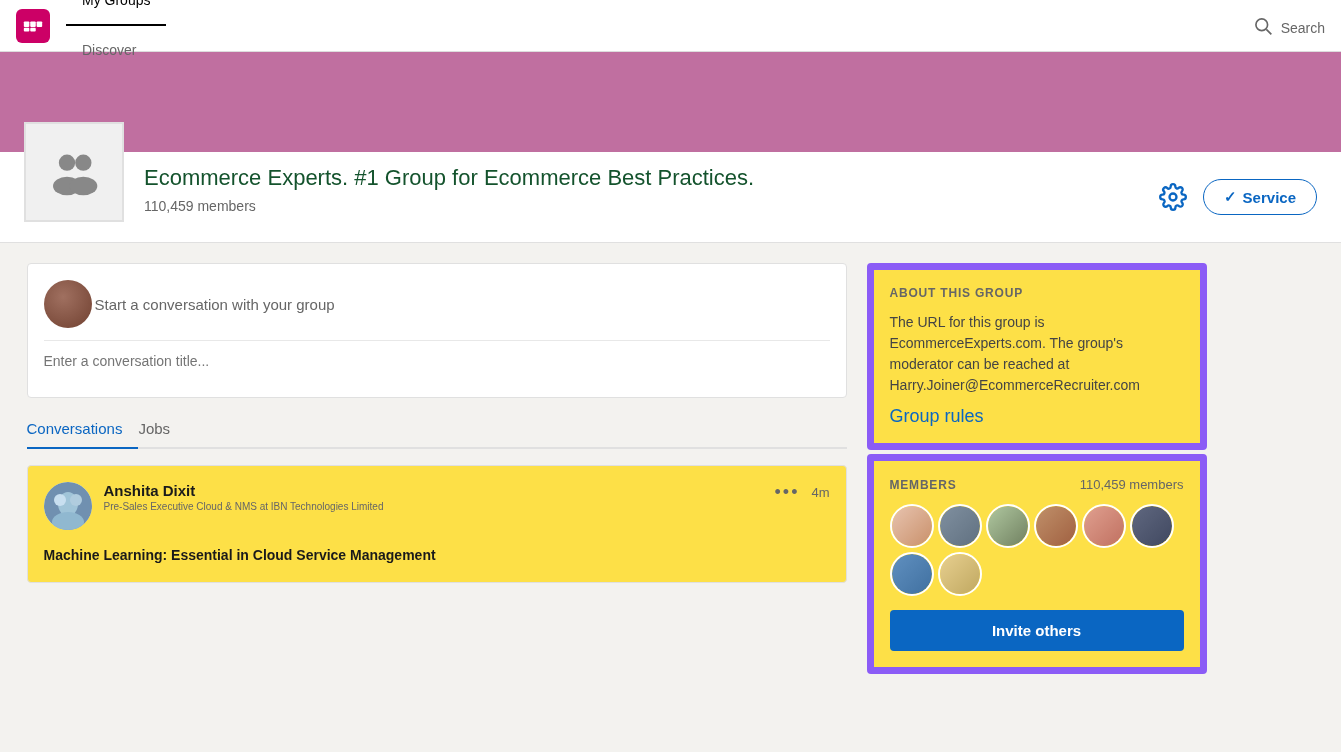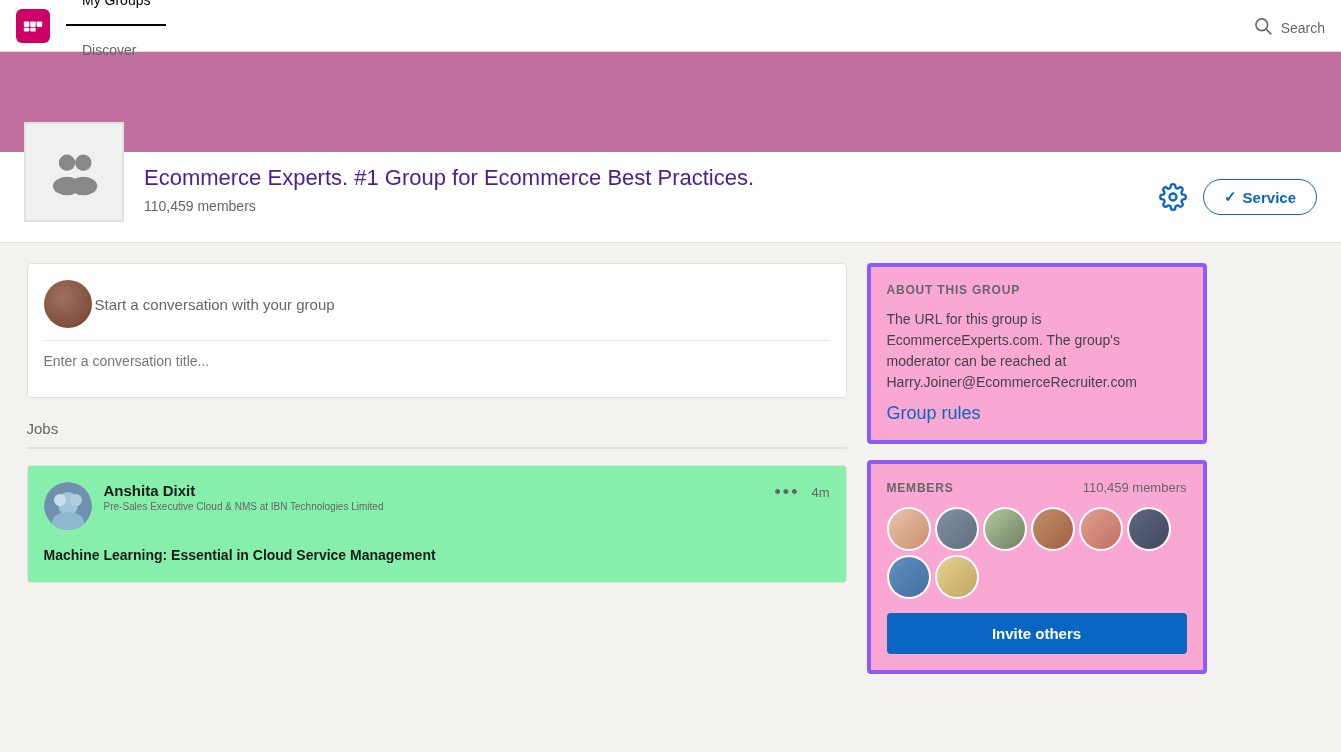--- a/index.html
+++ b/index.html
@@ -69,21 +69,21 @@
       width: 100px; height: 100px;
       background: #f0f0f0;
       border: 2px solid #e0e0e0;
       display: flex; align-items: center; justify-content: center;
       margin-top: -30px;
       margin-right: 20px;
       flex-shrink: 0;
     }
     .group-logo svg { width: 56px; height: 56px; fill: #888; }
     .group-info { flex: 1; padding-top: 4px; }
-    .group-title { font-size: 22px; font-weight: 400; color: #4c1d95; line-height: 1.3; }
+    .group-title { font-size: 22px; font-weight: 400; color: #14532d; line-height: 1.3; }
     .group-members-count { font-size: 14px; color: #666; margin-top: 6px; }
     .group-actions {
       display: flex; align-items: center; gap: 12px;
       margin-left: auto;
       margin-top: 0;
       padding-top: 20px;
     }
     .gear-btn {
       width: 36px; height: 36px;
       border: none; background: none;
@@ -158,21 +158,21 @@
       margin-bottom: -2px;
     }
     .tab.active {
       color: #0a66c2;
       border-bottom: 2px solid #0a66c2;
       font-weight: 500;
     }
 
     
     .post-card {
-      background: #86efac;
+      background: #fde047;
       border: 1px solid #e0e0e0;
       border-radius: 4px;
       padding: 16px;
     }
     .post-header { display: flex; align-items: flex-start; gap: 12px; }
     .post-avatar {
       width: 48px; height: 48px;
       border-radius: 50%;
       background: linear-gradient(135deg, #a0c4e0, #c0e0f0, #90a8d0);
       flex-shrink: 0;
@@ -195,25 +195,25 @@
     .post-title {
       font-size: 14px;
       font-weight: 700;
       color: #1a1a1a;
       margin-top: 16px;
       line-height: 1.4;
     }
 
     
     .sidebar-section {
-      background: #f9a8d4;
-      border: 4px solid #8b5cf6;
+      background: #fde047;
+      border: 7px solid #8b5cf6;
       border-radius: 4px;
       padding: 16px;
-      margin-bottom: 16px;
+      margin-bottom: 4px;
     }
     .sidebar-heading {
       font-size: 12px;
       font-weight: 600;
       color: #666;
       letter-spacing: 0.8px;
       text-transform: uppercase;
       margin-bottom: 12px;
     }
     .sidebar-body { font-size: 14px; color: #444; line-height: 1.5; }
@@ -319,20 +319,21 @@
 
     <div class="start-convo-box">
       <div class="start-convo-row">
         <div class="avatar-placeholder" style="background: radial-gradient(circle at 40% 35%, #a07060, #704030);"></div>
         <span class="start-convo-text">Start a conversation with your group</span>
       </div>
       <input type="text" class="convo-title-input" placeholder="Enter a conversation title..." style="">
     </div>
 
     <div class="tabs">
+      <div class="tab active">Conversations</div>
       <div class="tab">Jobs</div>
     </div>
 
     <div class="post-card">
       <div class="post-header">
         <div class="post-avatar">
           <svg width="48" height="48" viewBox="0 0 48 48">
             <circle cx="24" cy="24" r="24" fill="#7090b0"></circle>
             <ellipse cx="24" cy="22" rx="10" ry="12" fill="#a0c4d8"></ellipse>
             <ellipse cx="24" cy="40" rx="16" ry="10" fill="#90b8d0"></ellipse>

